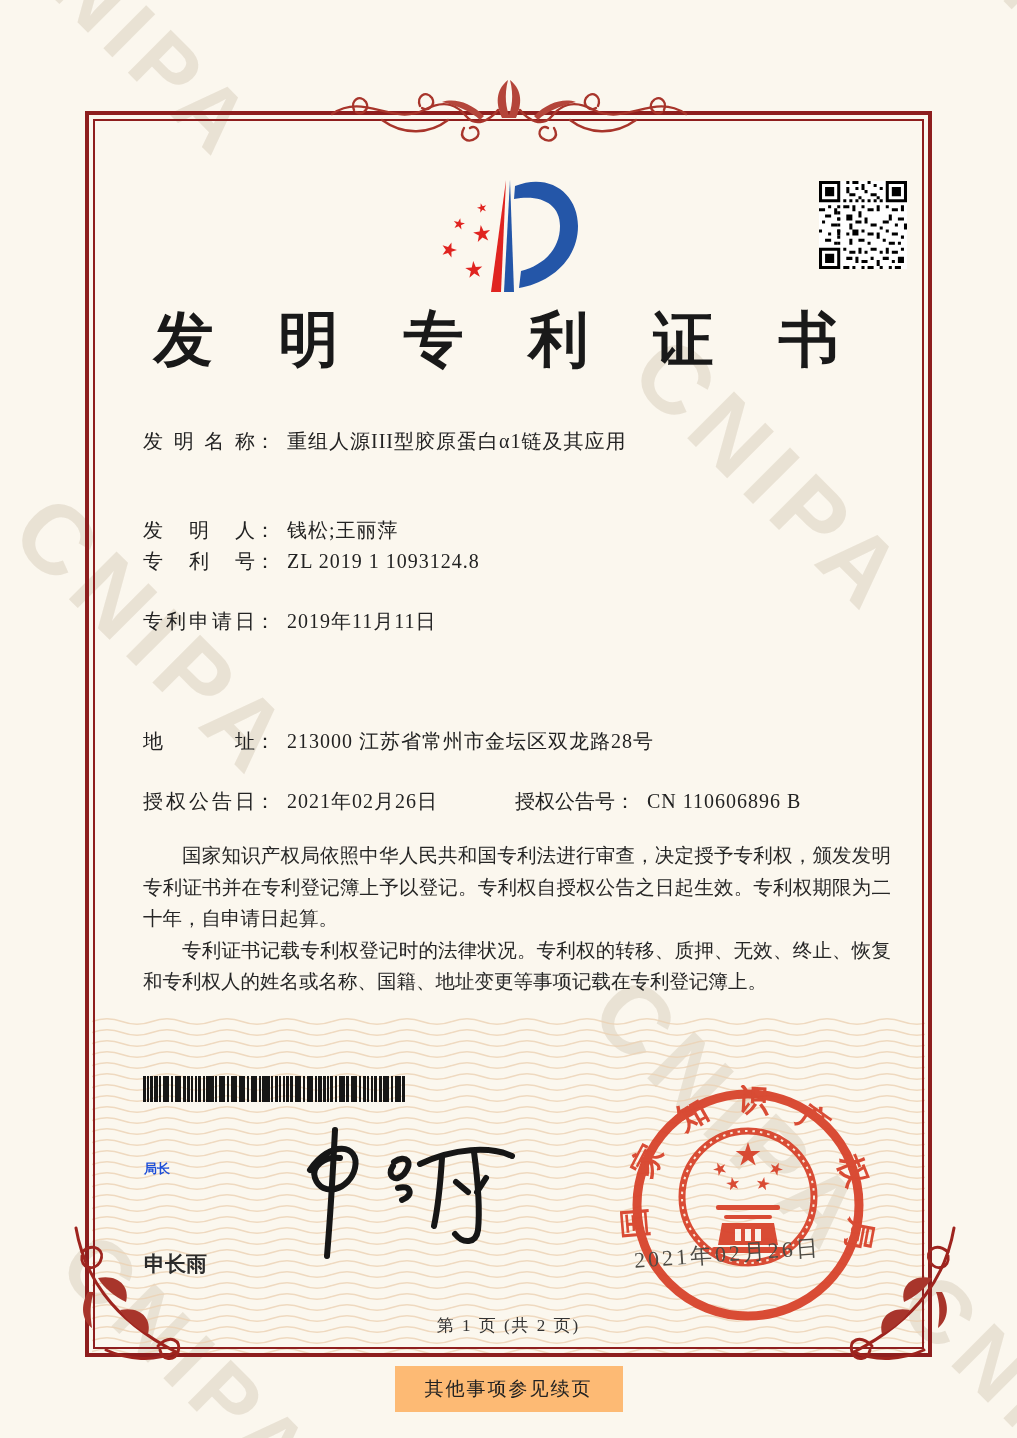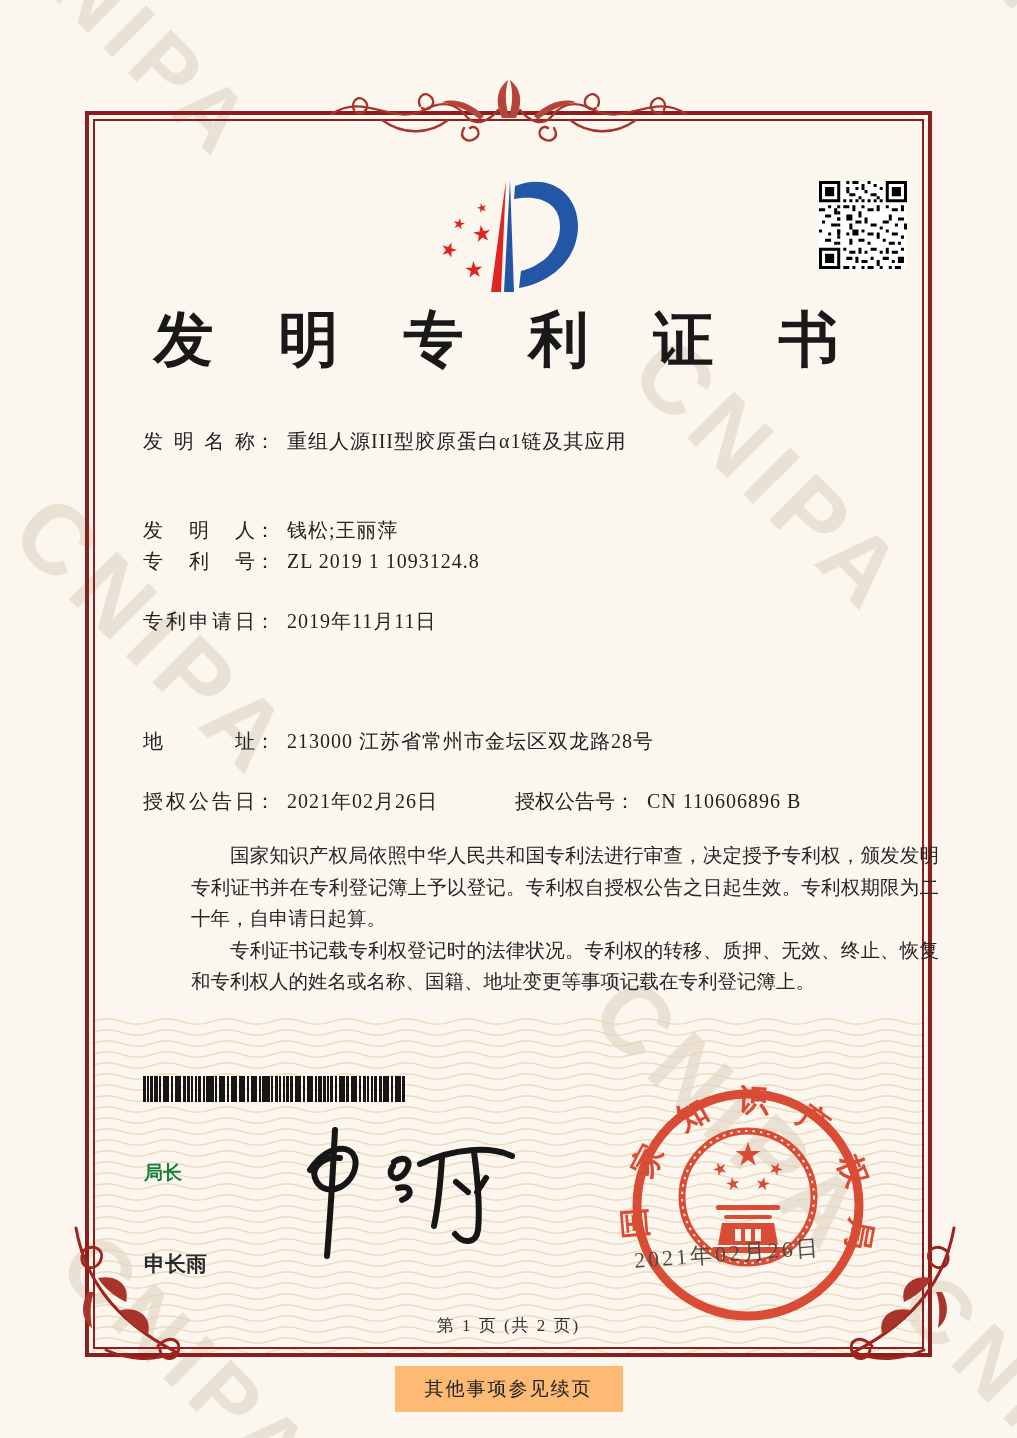--- a/index.html
+++ b/index.html
@@ -27,31 +27,31 @@
          font-size:60px;font-weight:bold;letter-spacing:25px;color:#191919;z-index:4;}
   
   .field-row{position:absolute;left:143px;font-size:20px;color:#222;z-index:4;white-space:nowrap;}
   .flabel{display:inline-block;width:112px;text-align:justify;text-align-last:justify;vertical-align:bottom;}
   .fcolon{display:inline-block;}
   .fvalue{margin-left:12px;letter-spacing:1px;}
   .grant2{position:absolute;left:372px;top:0;}
   .grant2 .flabel{width:auto;text-align-last:auto;}
   
   .body-text{position:absolute;left:143px;top:840px;width:748px;font-size:19.5px;
-             line-height:31.5px;text-align:justify;color:#262626;z-index:4;margin-left:48px;}
+             line-height:31.5px;text-align:justify;color:#262626;z-index:4;}
   .body-text p{margin:0;text-indent:2em;}
   
   .barcode{position:absolute;left:143px;top:1076px;width:262px;height:26px;z-index:4;
     background-image:
       repeating-linear-gradient(90deg,#161616 0 2px,transparent 2px 4px),
       repeating-linear-gradient(90deg,#161616 0 1px,transparent 1px 7px),
       repeating-linear-gradient(90deg,#161616 0 3px,transparent 3px 11px);}
   
   .director-title{position:absolute;left:144px;top:1160px;font-family:Liberation Mono, monospace;
-        font-size:19px;font-weight:600;color:#15803d;z-index:4;}
+        font-size:13px;font-weight:600;color:#1d4ed8;z-index:4;}
   .director-name{position:absolute;left:144px;top:1202px;font-family:"Liberation Sans","DejaVu Sans",sans-serif;
         font-size:21px;font-weight:600;color:#2b2b2b;z-index:4;margin-top:48px;}
   .signature{position:absolute;left:272px;top:1112px;z-index:4;}
   
   .seal{position:absolute;left:620px;top:1085px;z-index:5;opacity:.95;}
   
   .page-info{position:absolute;left:0;top:1314px;width:100%;text-align:center;
              font-size:17px;color:#333;letter-spacing:2px;z-index:4;}
   .continuation{position:absolute;left:50%;transform:translateX(-50%);top:1366px;
                 background:#fdba74;padding:10px 30px;font-size:19px;color:#222;

